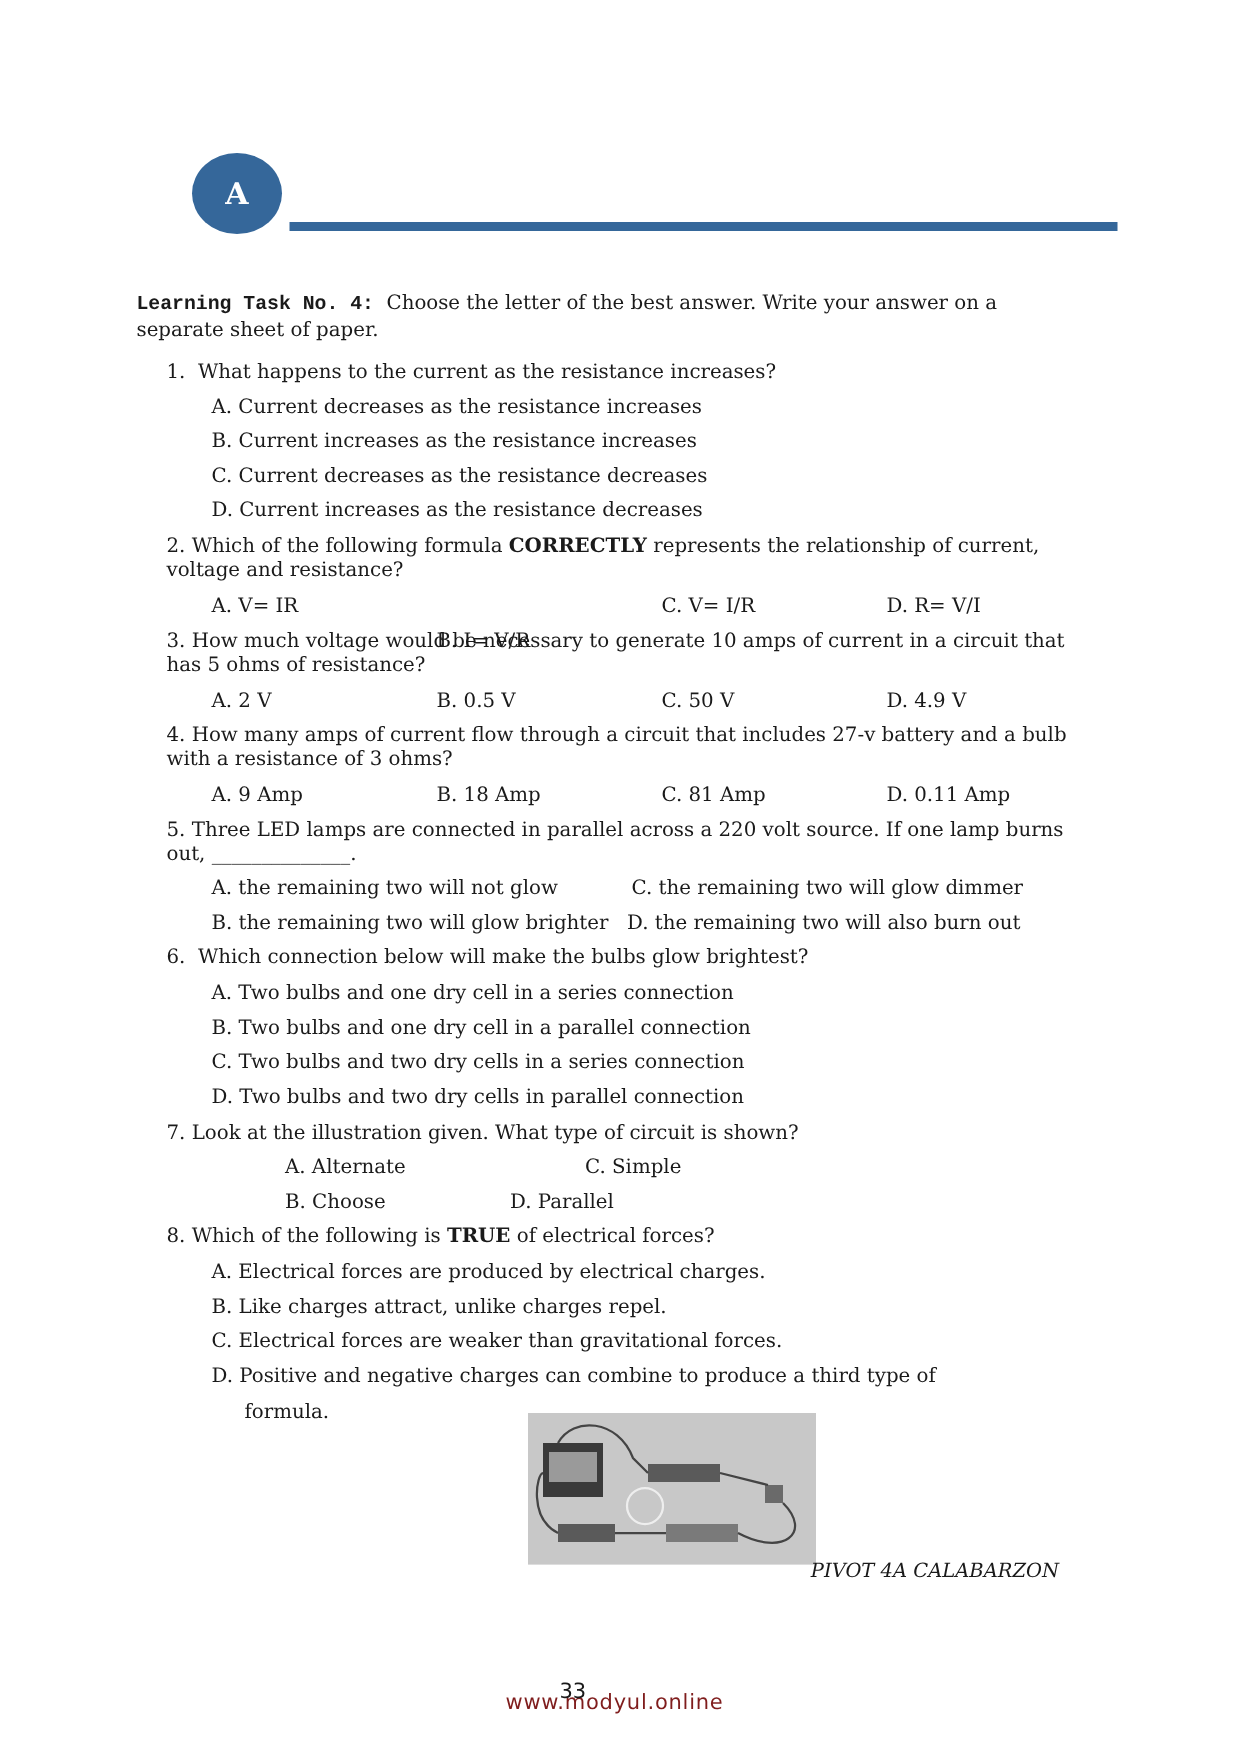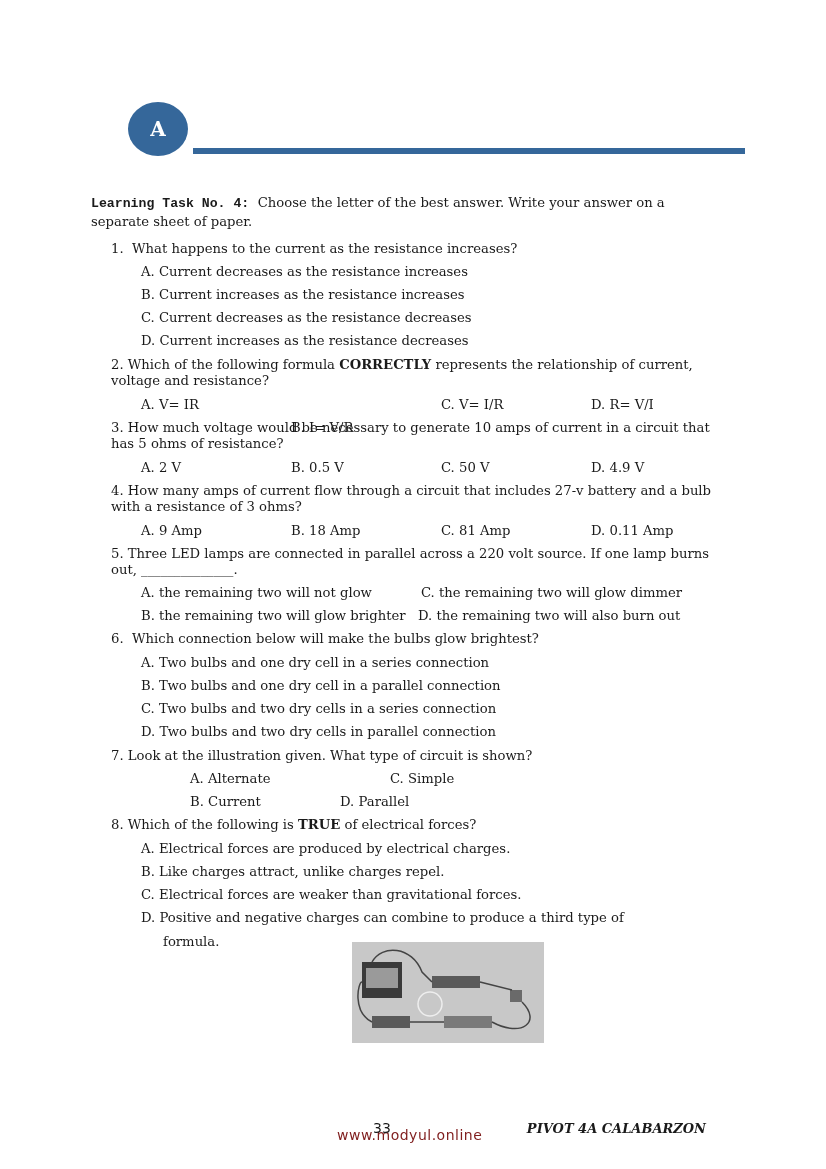--- a/index.html
+++ b/index.html
@@ -10,21 +10,21 @@
            border-radius: 50%; background: #35679a; color: #fff; display: flex;
            align-items: center; justify-content: center; font-weight: bold; font-size: 20px; }
   .rule { position: absolute; left: 193px; top: 148px; width: 552px; height: 6px; background: #35679a; }
   .txt { position: absolute; font-size: 13.2px; line-height: 16px; white-space: nowrap; }
   .intro { left: 91px; top: 194px; width: 620px; white-space: normal; line-height: 18px; }
   .intro b { font-family: Liberation Mono, monospace; }
   .q { left: 91px; margin-left: 20px; }
   .opt { left: 141px; }
   .wrap { white-space: normal; width: 620px; line-height: 16px; }
   .img { position: absolute; left: 352px; top: 942px; width: 192px; height: 101px; background: #c9c9c9; }
-  .footer { position: absolute; right: 120px; top: 1121px; font-style: italic; font-size: 13px; font-weight: bold; }
+  .footer { position: absolute; right: 120px; top: 1040px; font-style: italic; font-size: 13px; }
   .pagenum { position: absolute; left: 373px; top: 1120px; font-family: "DejaVu Sans", sans-serif; font-size: 14px; }
   .watermark { position: absolute; left: 337px; top: 1127px; font-family: "DejaVu Sans", sans-serif;
                font-size: 14px; color: #7f1d1d; letter-spacing: 0.5px; }
 </style>
 </head>
 <body>
 
 <div class="page">
   <div class="badge">
       <span>A</span>
@@ -67,21 +67,21 @@
 
   <div class="txt q" style="top:631px"><span>6.</span>&nbsp; <span>Which connection below will make the bulbs glow brightest?</span></div>
   <div class="txt opt" style="top:655px">A.  Two bulbs and one dry cell in a series connection</div>
   <div class="txt opt" style="top:678px">B.  Two bulbs and one dry cell in a parallel connection</div>
   <div class="txt opt" style="top:701px">C.  Two bulbs and two dry cells in a series connection</div>
   <div class="txt opt" style="top:724px">D. Two bulbs and two dry cells in parallel connection</div>
 
   <div class="txt q" style="top:748px"><span>7.</span> <span>Look at the illustration given.  What type of circuit is shown?</span></div>
   <div class="txt" style="left:190px;top:771px">A.  Alternate</div>
   <div class="txt" style="left:390px;top:771px">C.  Simple</div>
-  <div class="txt" style="left:190px;top:794px">B.  Current</div>
+  <div class="txt" style="left:190px;top:794px">B.  Choose</div>
   <div class="txt" style="left:340px;top:794px">D.  Parallel</div>
 
   <div class="txt q" style="top:817px"><span>8.</span> <span>Which of the following is</span> <b>TRUE</b> <span>of electrical forces?</span></div>
   <div class="txt opt" style="top:841px">A. Electrical forces are produced by electrical charges.</div>
   <div class="txt opt" style="top:864px">B. Like charges attract, unlike charges repel.</div>
   <div class="txt opt" style="top:887px">C. Electrical forces are weaker than gravitational forces.</div>
   <div class="txt opt" style="top:910px">D. Positive and negative charges can combine to produce a third type of</div>
   <div class="txt" style="left:163px;top:934px">formula.</div>
 
   <div class="img">

